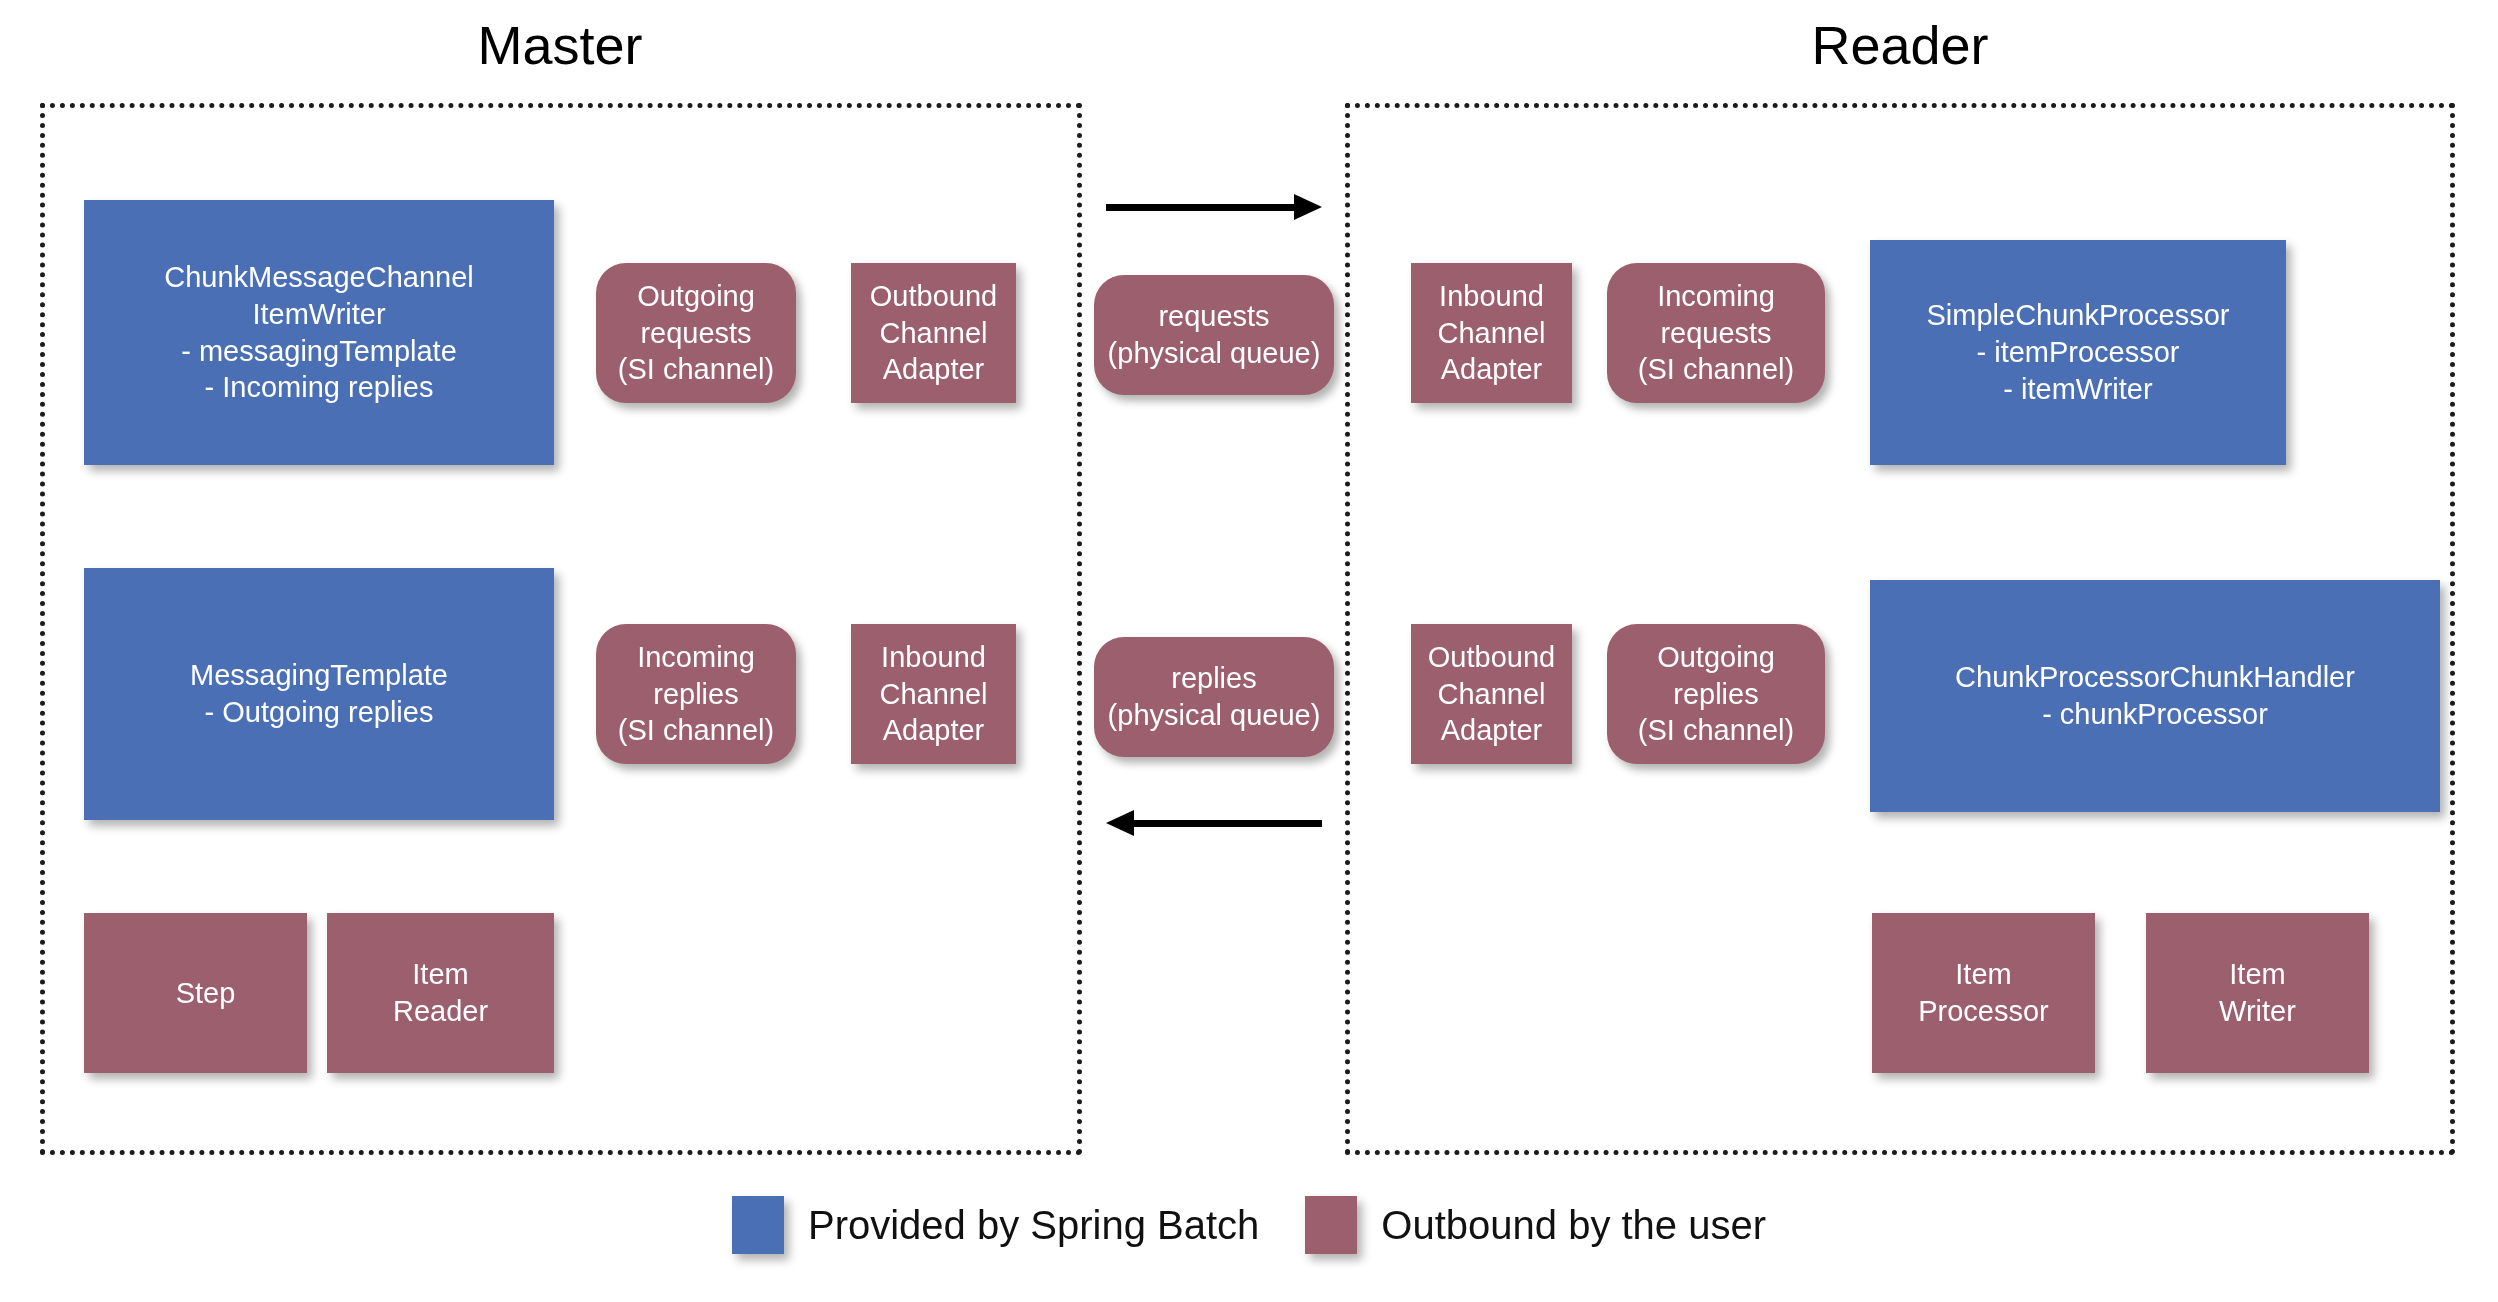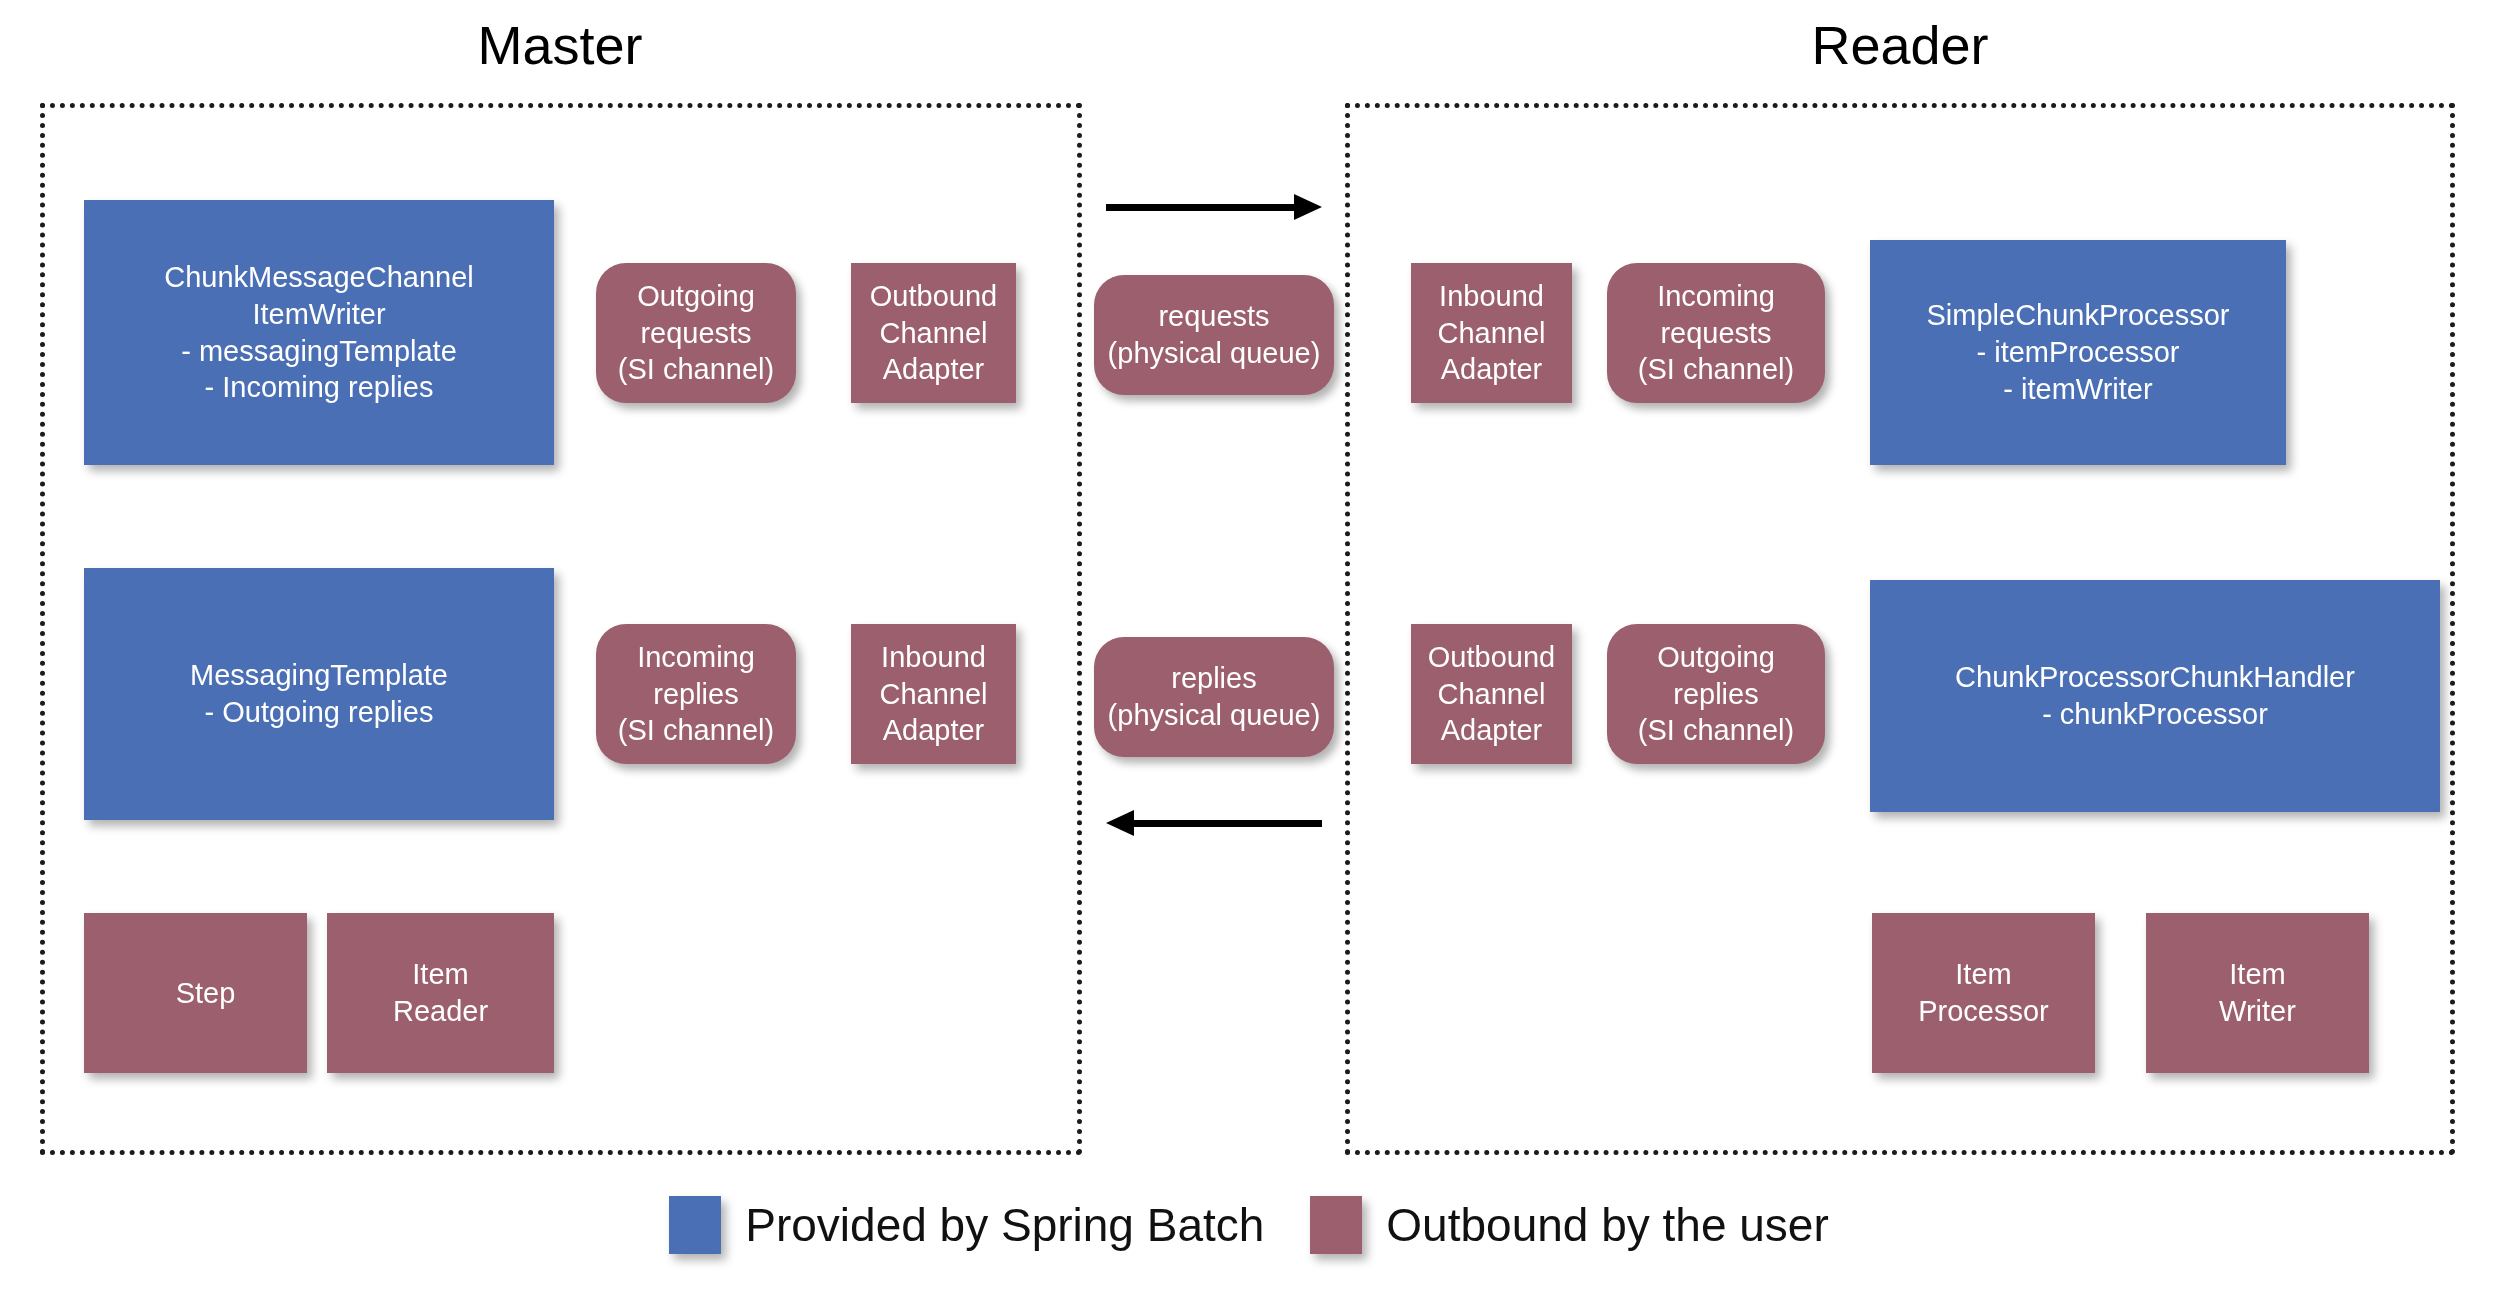--- a/index.html
+++ b/index.html
@@ -102,21 +102,21 @@
     display: flex;
     align-items: center;
     gap: 24px;
   }
   .legend-swatch {
     width: 52px;
     height: 58px;
     box-shadow: 5px 6px 9px rgba(0,0,0,0.30);
   }
   .legend-text {
-    font-size: 46px;
+    font-size: 40px;
     color: #111111;
     white-space: nowrap;
   }
 </style>
 </head>
 <body>
 
 <div id="canvas">
 
   <div class="section-title" id="title-master">Master</div>

